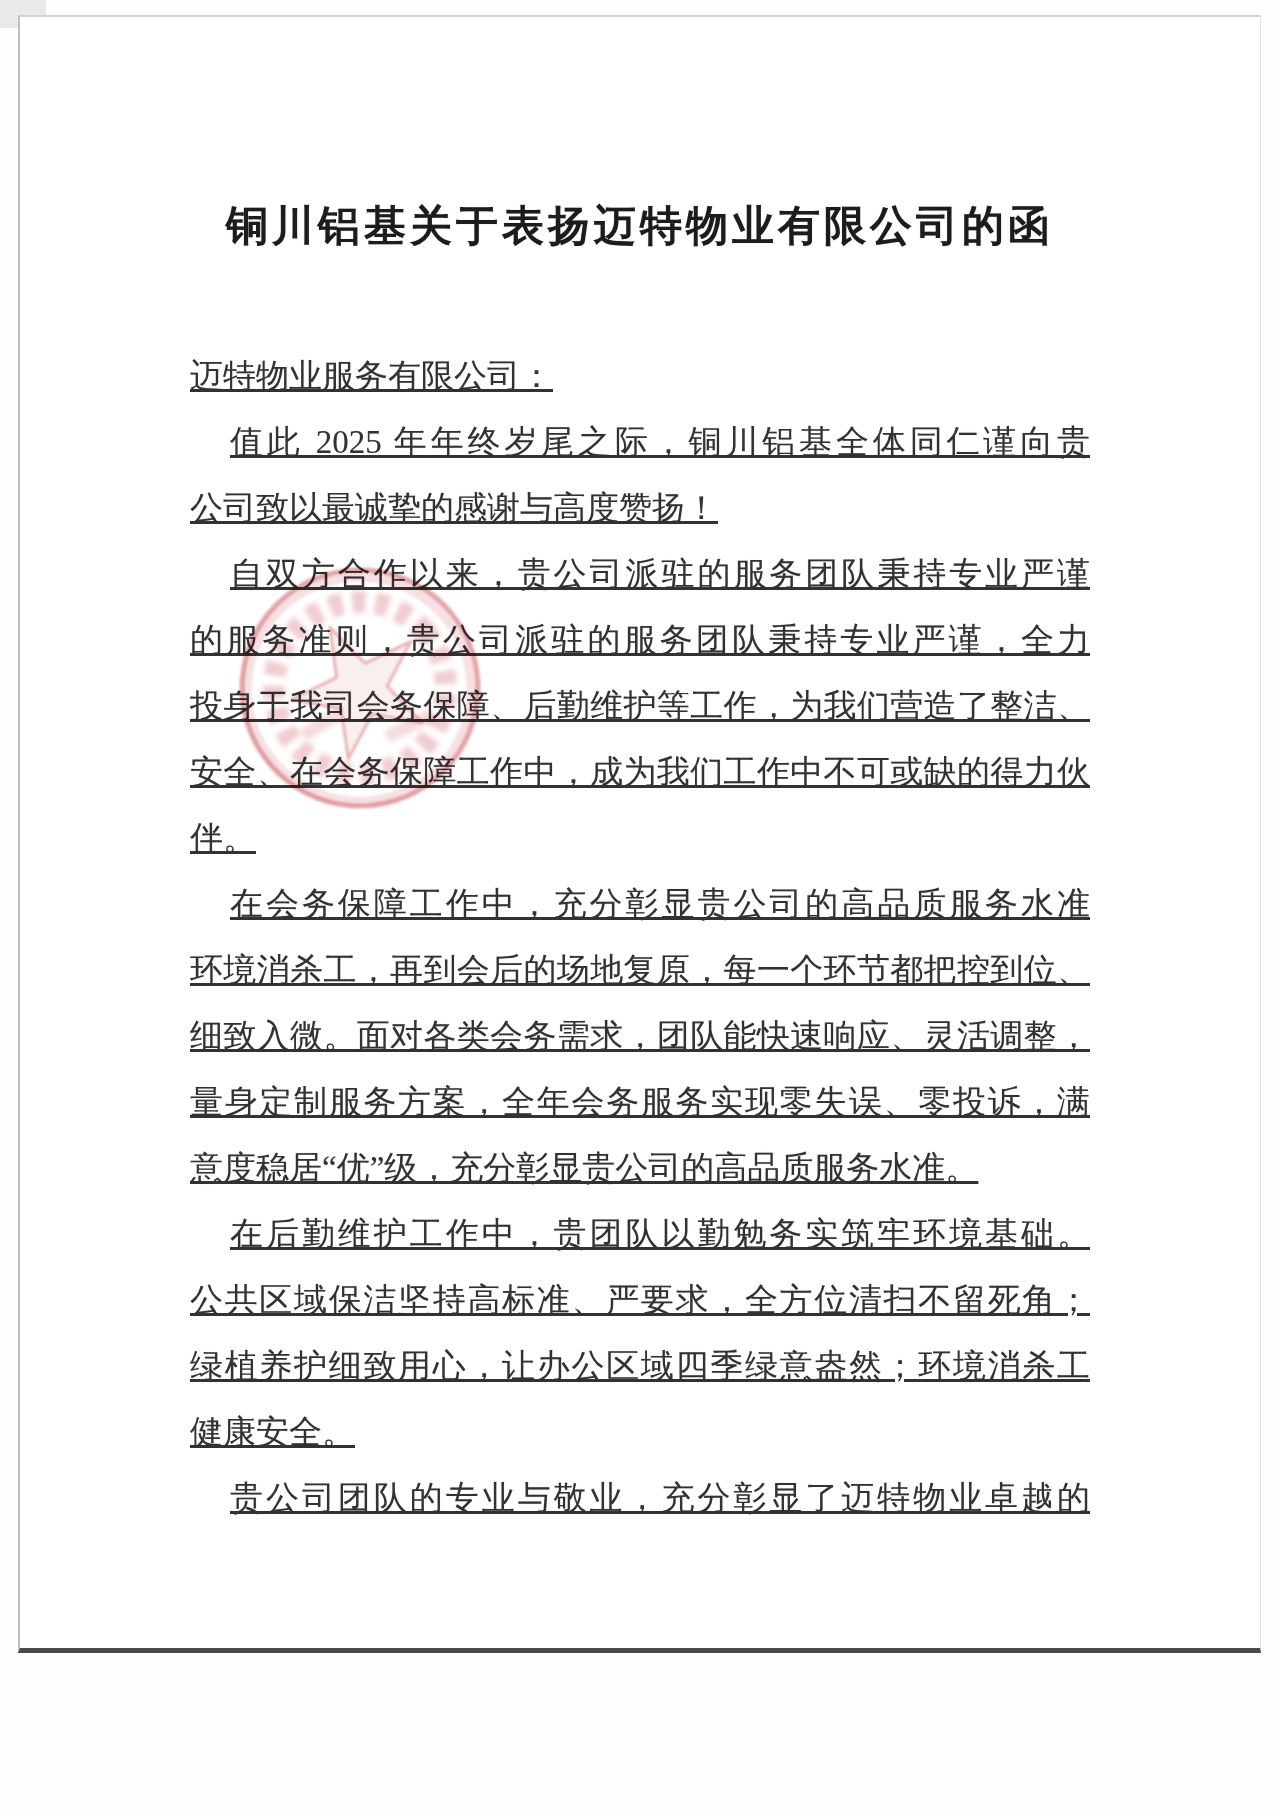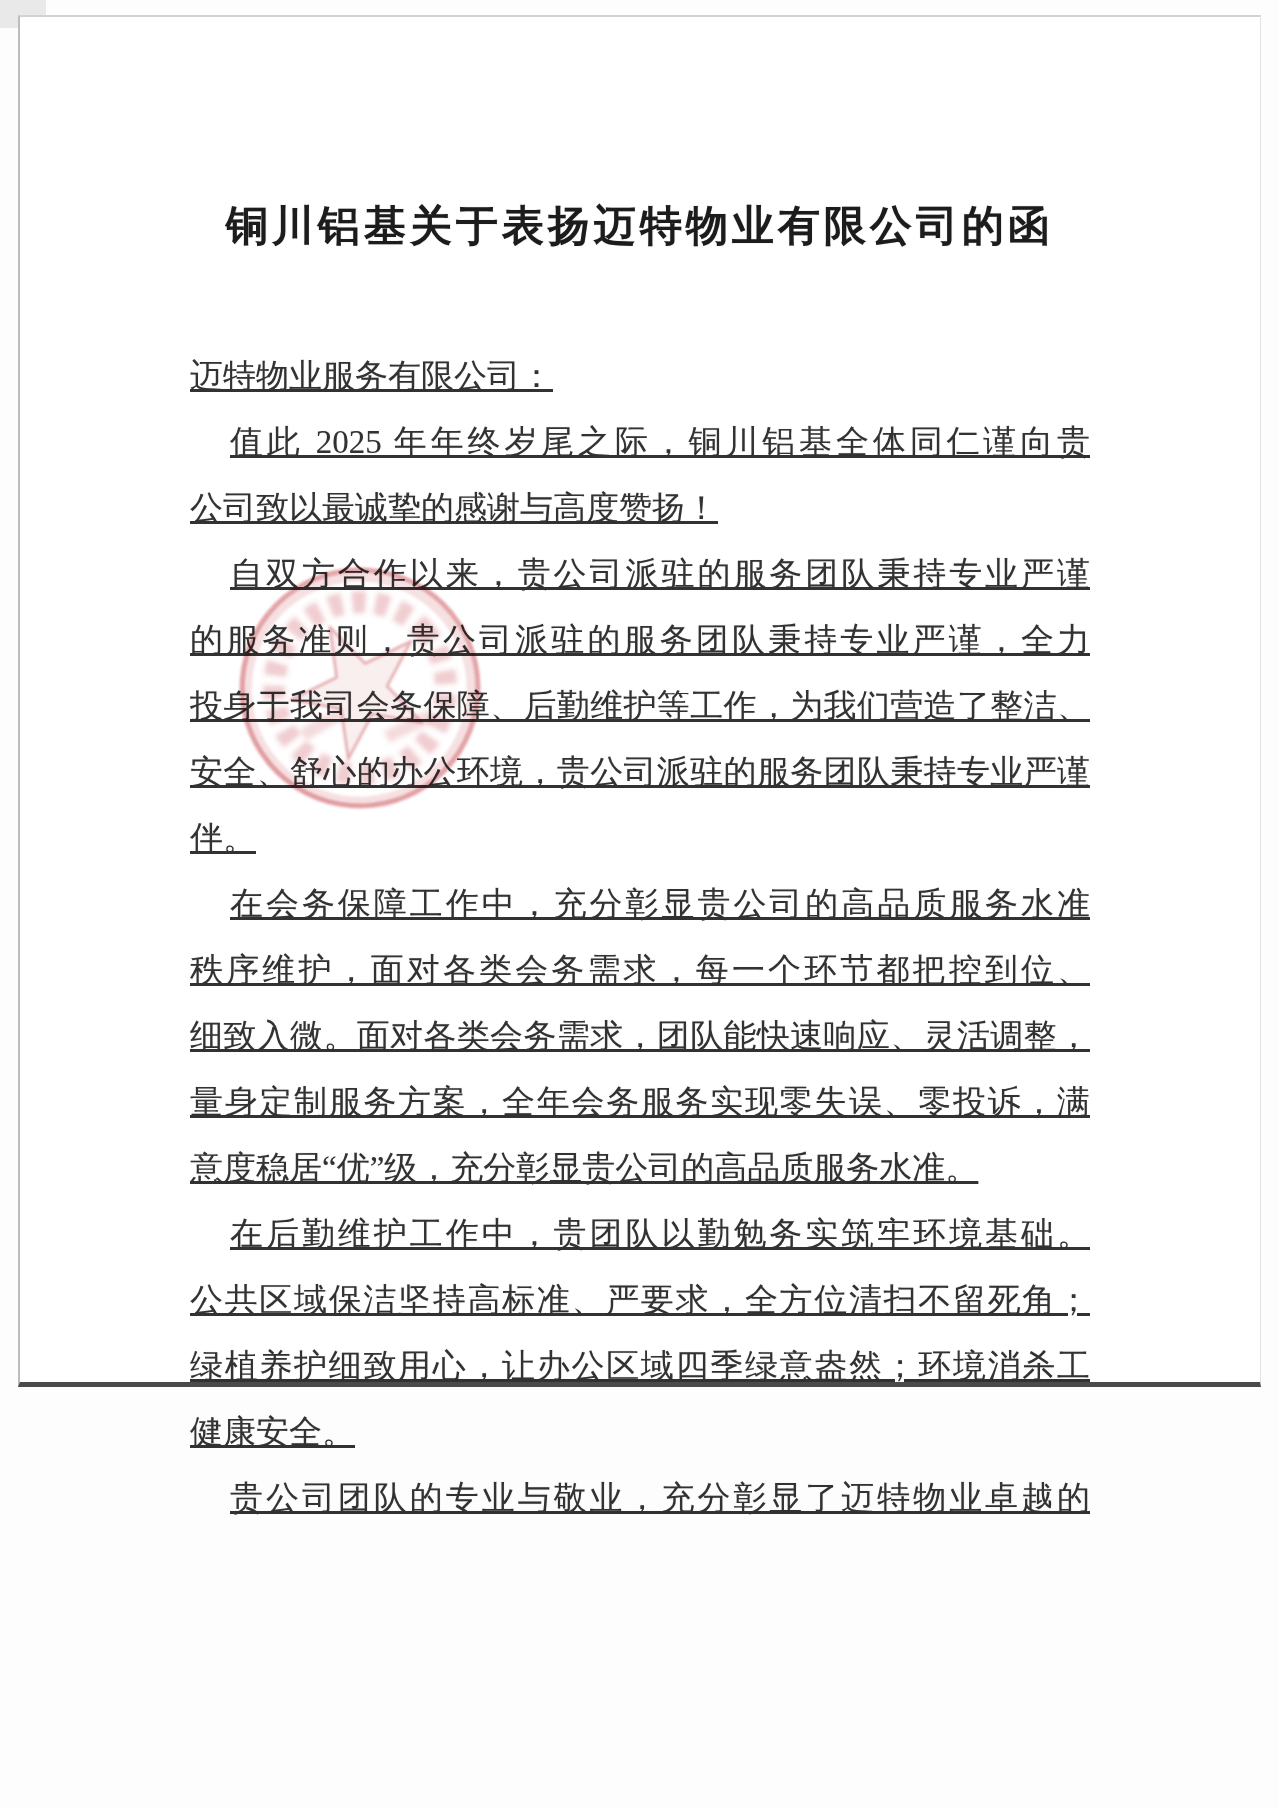--- a/index.html
+++ b/index.html
@@ -18,21 +18,21 @@
     left: 0; top: 0;
     width: 46px; height: 28px;
     background: #e9e9e9;
   }
 
   .page {
     position: absolute;
     left: 18px;
     top: 15px;
     width: 1243px;
-    height: 1372px;
+    height: 1638px;
     background: #ffffff;
     border-top: 2px solid #d2d2d2;
     border-left: 2px solid #bdbdbd;
     border-right: 1px solid #e3e3e3;
     border-bottom: 5px solid #4a4a4a;
     box-sizing: border-box;
   }
 
   .title {
     margin: 0;
@@ -121,24 +121,24 @@
 
   <h1 class="title">铜川铝基关于表扬迈特物业有限公司的函</h1>
 
   <div class="content">
       <div class="line">迈特物业服务有限公司：</div>
       <div class="line indent just">值此 2025 年年终岁尾之际，铜川铝基全体同仁谨向贵</div>
       <div class="line">公司致以最诚挚的感谢与高度赞扬！</div>
       <div class="line indent just">自双方合作以来，贵公司派驻的服务团队秉持专业严谨</div>
       <div class="line just">的服务准则，贵公司派驻的服务团队秉持专业严谨，全力</div>
       <div class="line just">投身于我司会务保障、后勤维护等工作，为我们营造了整洁、</div>
-      <div class="line just">安全、舒心的办公环境，贵公司派驻的服务团队秉持专业严谨</div>
+      <div class="line just">安全、在会务保障工作中，成为我们工作中不可或缺的得力伙</div>
       <div class="line">伴。</div>
       <div class="line indent just">在会务保障工作中，充分彰显贵公司的高品质服务水准</div>
-      <div class="line just">秩序维护，面对各类会务需求，每一个环节都把控到位、</div>
+      <div class="line just">环境消杀工，再到会后的场地复原，每一个环节都把控到位、</div>
       <div class="line just">细致入微。面对各类会务需求，团队能快速响应、灵活调整，</div>
       <div class="line just">量身定制服务方案，全年会务服务实现零失误、零投诉，满</div>
       <div class="line">意度稳居“优”级，充分彰显贵公司的高品质服务水准。</div>
       <div class="line indent just">在后勤维护工作中，贵团队以勤勉务实筑牢环境基础。</div>
       <div class="line just">公共区域保洁坚持高标准、严要求，全方位清扫不留死角；</div>
       <div class="line just">绿植养护细致用心，让办公区域四季绿意盎然；环境消杀工</div>
       <div class="line">健康安全。</div>
       <div class="line indent just">贵公司团队的专业与敬业，充分彰显了迈特物业卓越的</div>
     </div>
 

